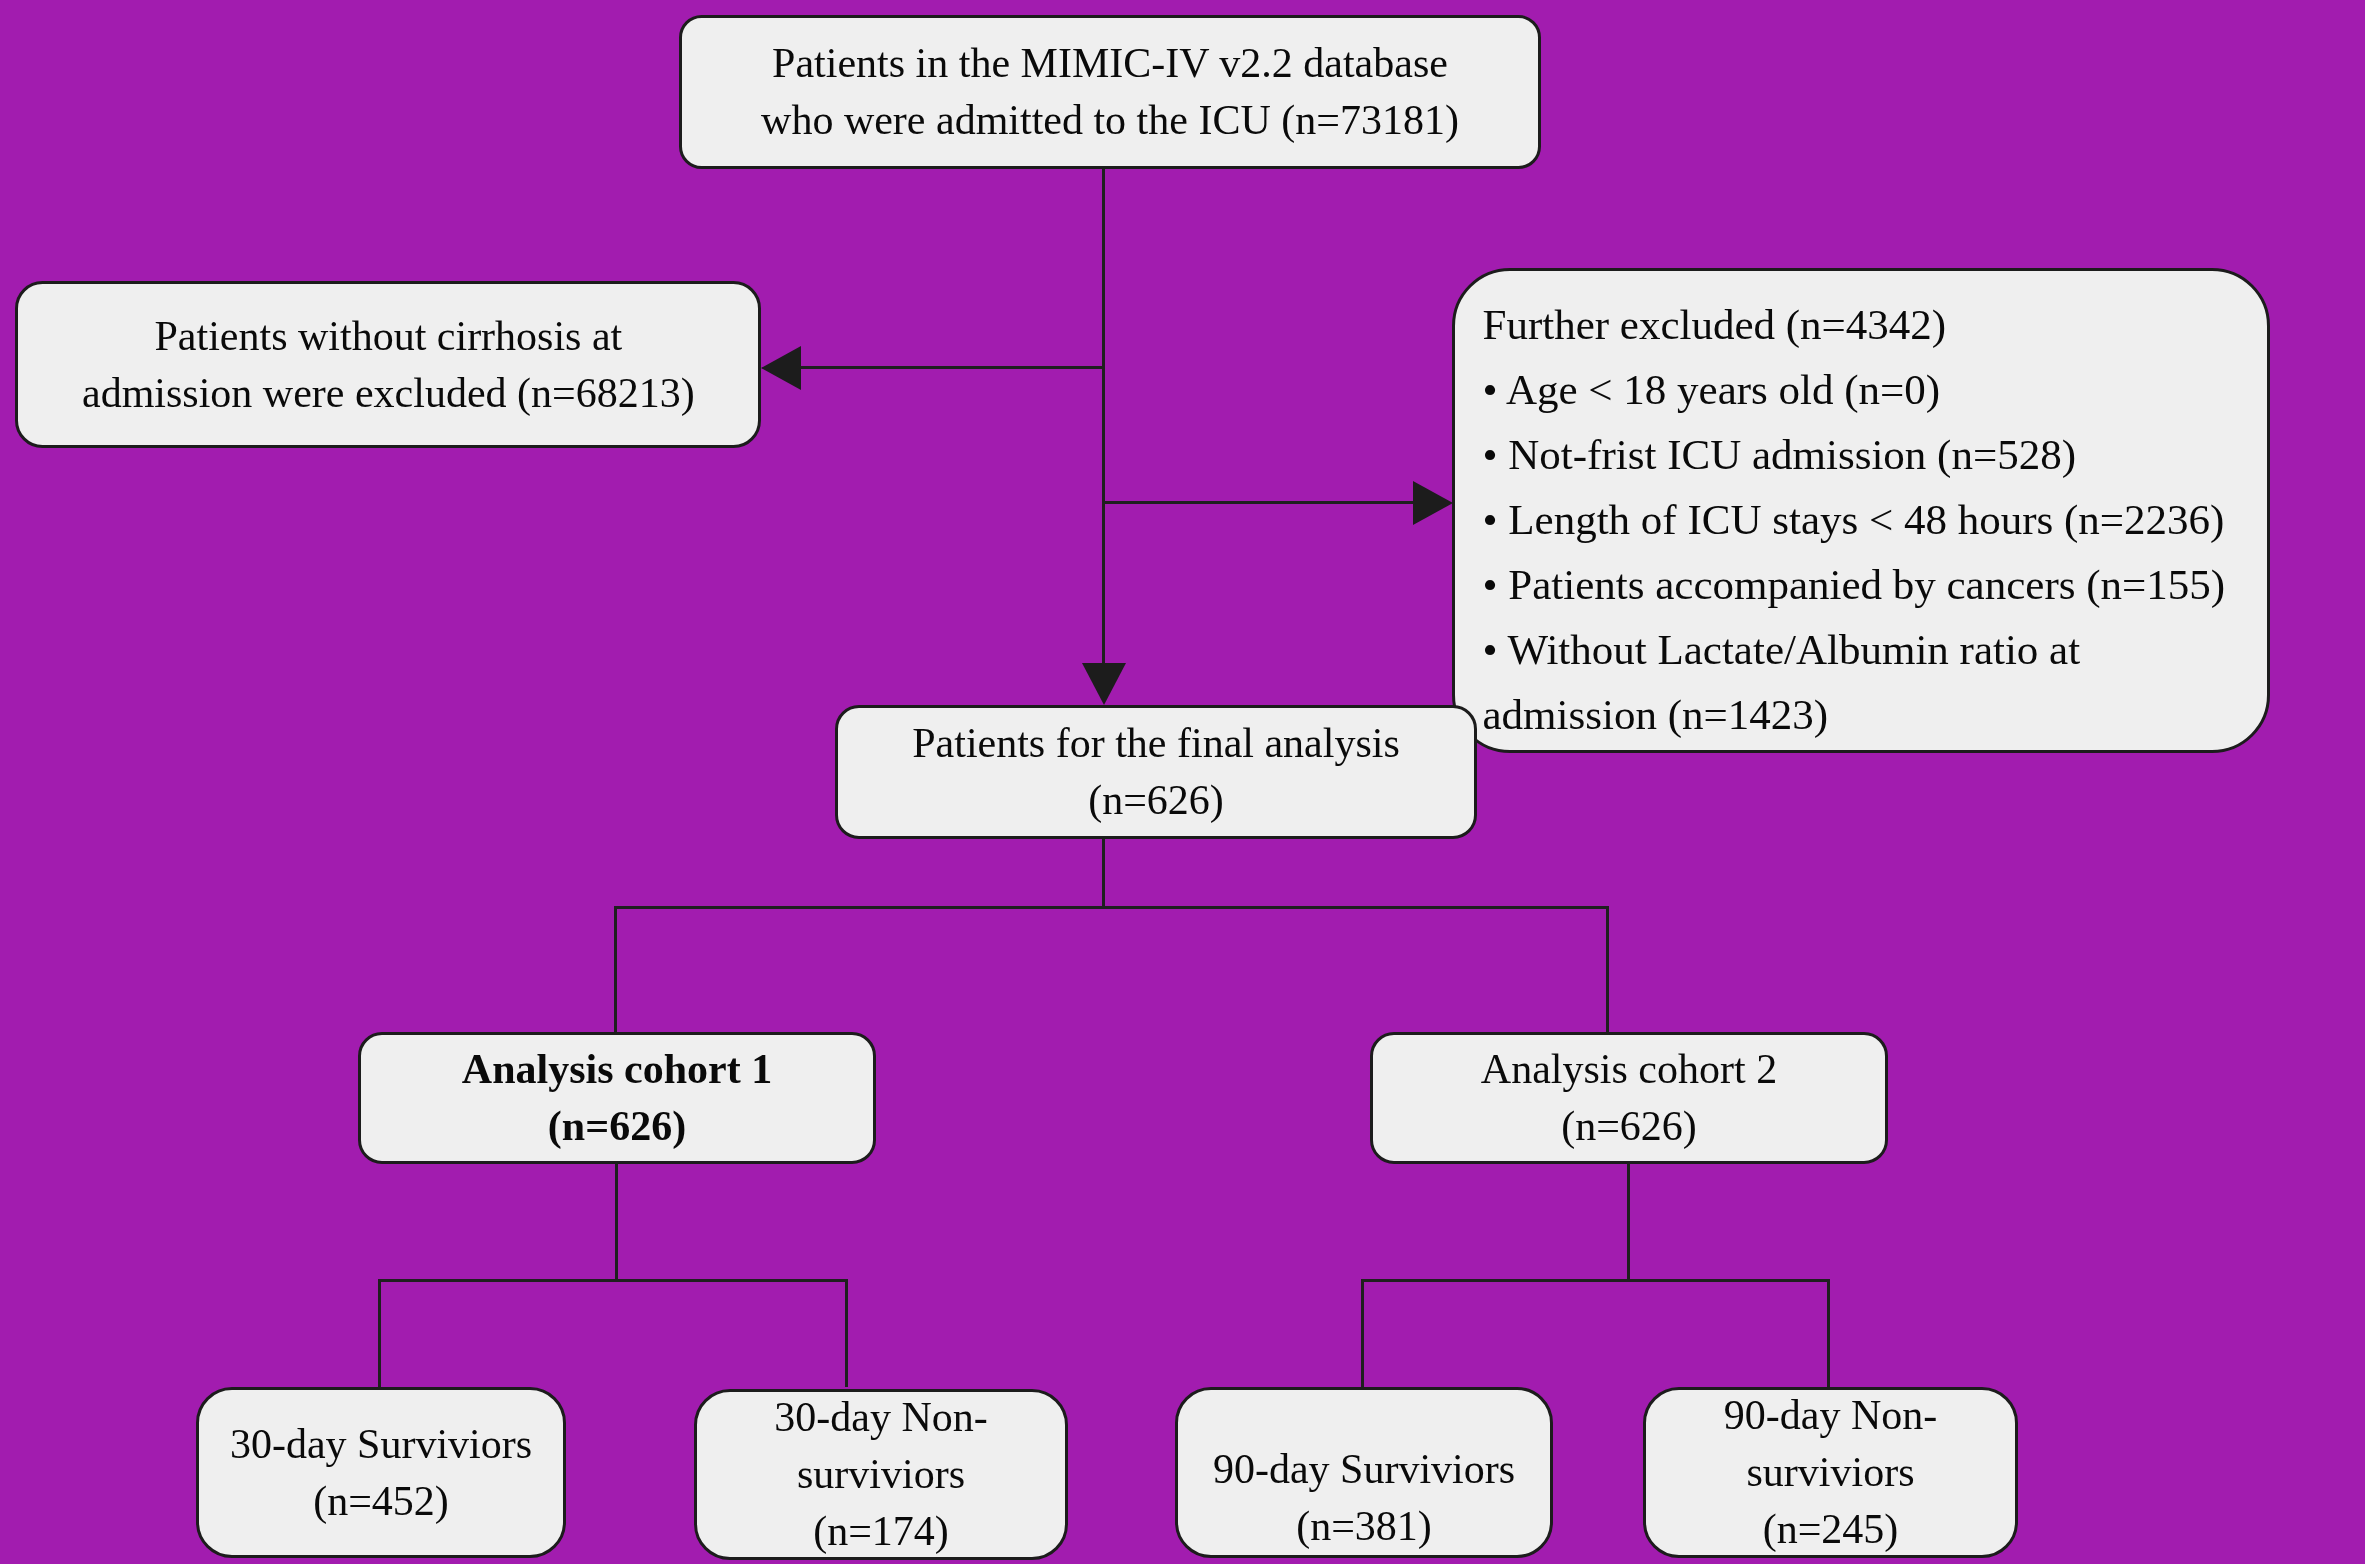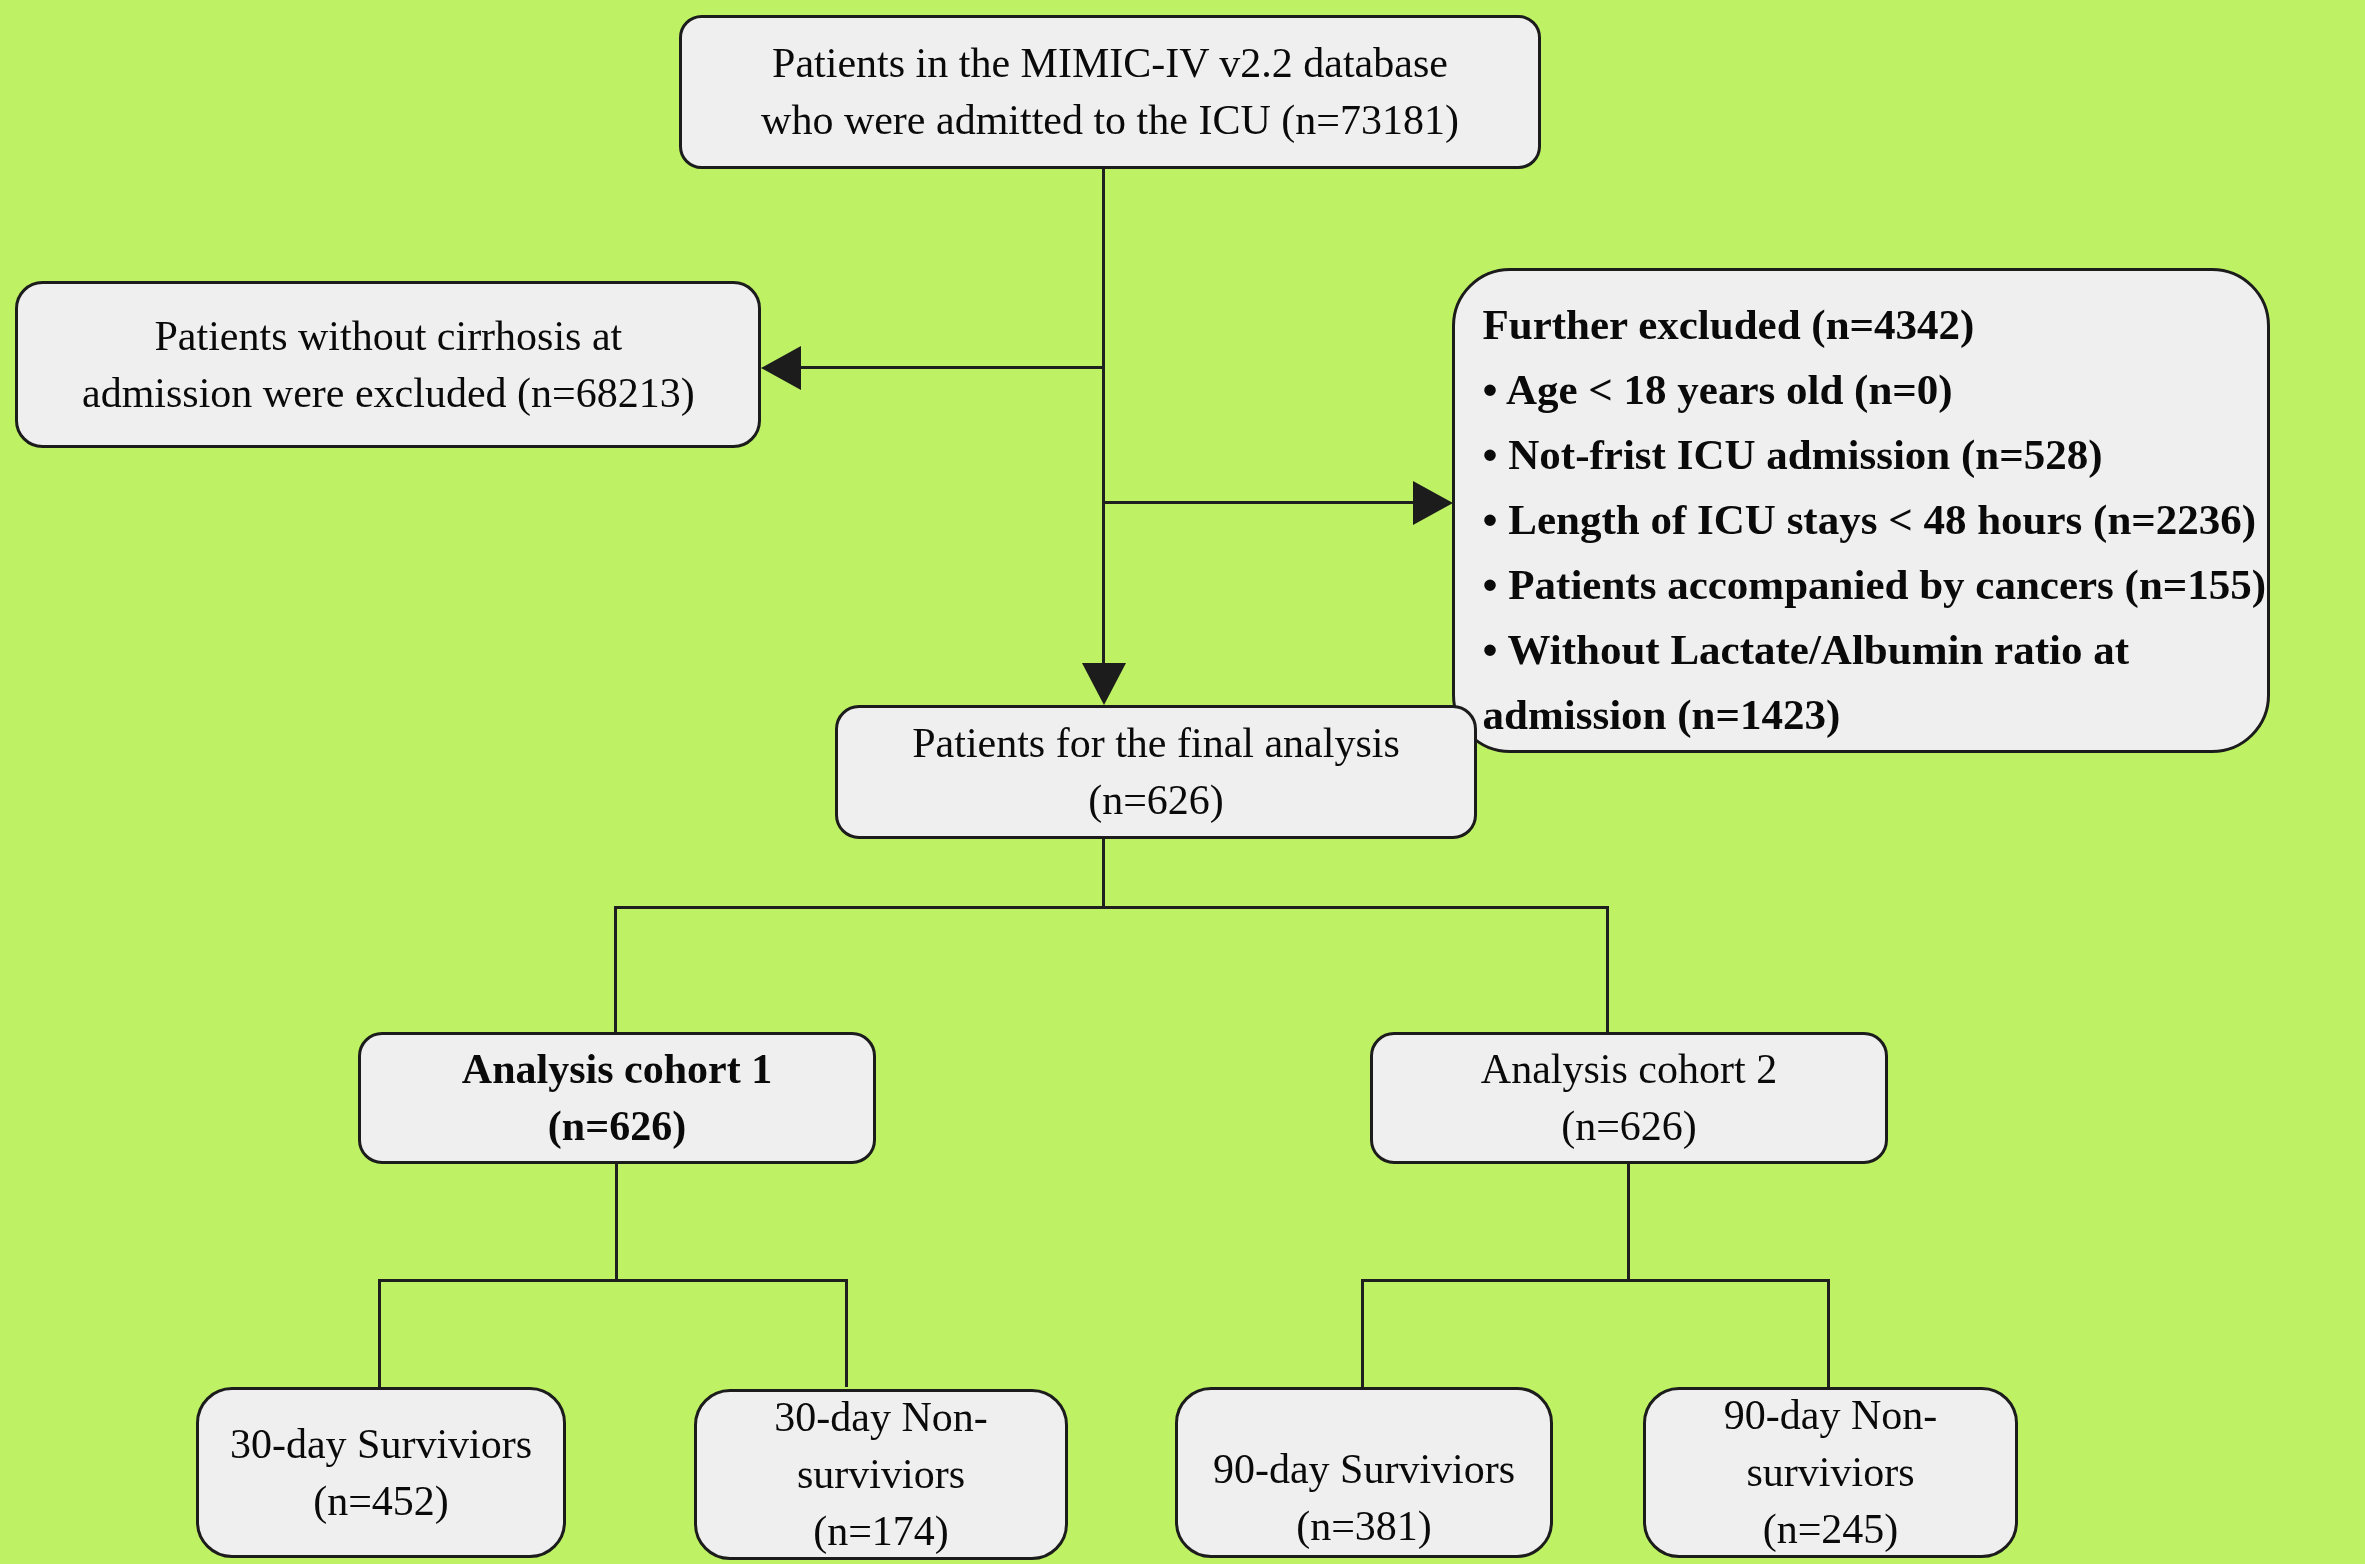--- a/index.html
+++ b/index.html
@@ -1,20 +1,20 @@
 <!DOCTYPE html>
 <html style="font-size:13px"><head>
 <meta charset="utf-8">
 <style>
   html, body { margin: 0; padding: 0; background: #ffffff; }
   #canvas {
     position: relative;
     width: 2366px;
     height: 1565px;
-    background: #bef264;
+    background: #a21caf;
     font-family: "Liberation Serif", "DejaVu Serif", serif;
     color: #0a0a0a;
     overflow: hidden;
   }
   .box {
     position: absolute;
     box-sizing: border-box;
     background: #efefef;
     border: 3.2px solid #1c1c1c;
     display: flex;
@@ -29,21 +29,21 @@
   .hline, .vline { position: absolute; background: #1f1f1f; }
   .hline { height: 3.2px; }
   .vline { width: 3.2px; }
   .arr { position: absolute; width: 0; height: 0; }
 
   
   #b-source { left: 679px;  top: 15.4px;   width: 862px; height: 154px; border-radius: 22.6px; }
   #b-left   { left: 15.4px;   top: 281px;  width: 746px;  height: 167px; border-radius: 27.5px; }
   #b-right  { left: 1452px; top: 268px;  width: 818px; height: 485px; border-radius: 58px;
               justify-content: flex-start; align-items: flex-start; text-align: left;
-              padding: 21px 14.6px 0 27.5px; line-height: 65px; font-size: 43px; font-weight: bold; }
+              padding: 21px 14.6px 0 27.5px; line-height: 65px; font-size: 43px; }
   #b-final  { left: 835px;  top: 705px;  width: 642px;  height: 134px; border-radius: 24px; }
   #b-c1     { left: 358px;  top: 1032px; width: 518px;  height: 132px; border-radius: 24px; font-weight: bold; }
   #b-c2     { left: 1370px; top: 1032px; width: 518px;  height: 132px; border-radius: 24px; }
   #b-s30    { left: 196px;  top: 1387px; width: 370px;  height: 171px; border-radius: 36px; }
   #b-n30    { left: 662px;  top: 1389px; width: 374px;  height: 171px; border-radius: 36px; margin-left: 32px; }
   #b-s90    { left: 1175px; top: 1387px; width: 378px;  height: 171px; border-radius: 36px; justify-content: flex-end; }
   #b-n90    { left: 1643px; top: 1387px; width: 375px;  height: 171px; border-radius: 36px; }
 
   
   #l-main-v  { left: 1102px; top: 169px;  height: 500px; }

